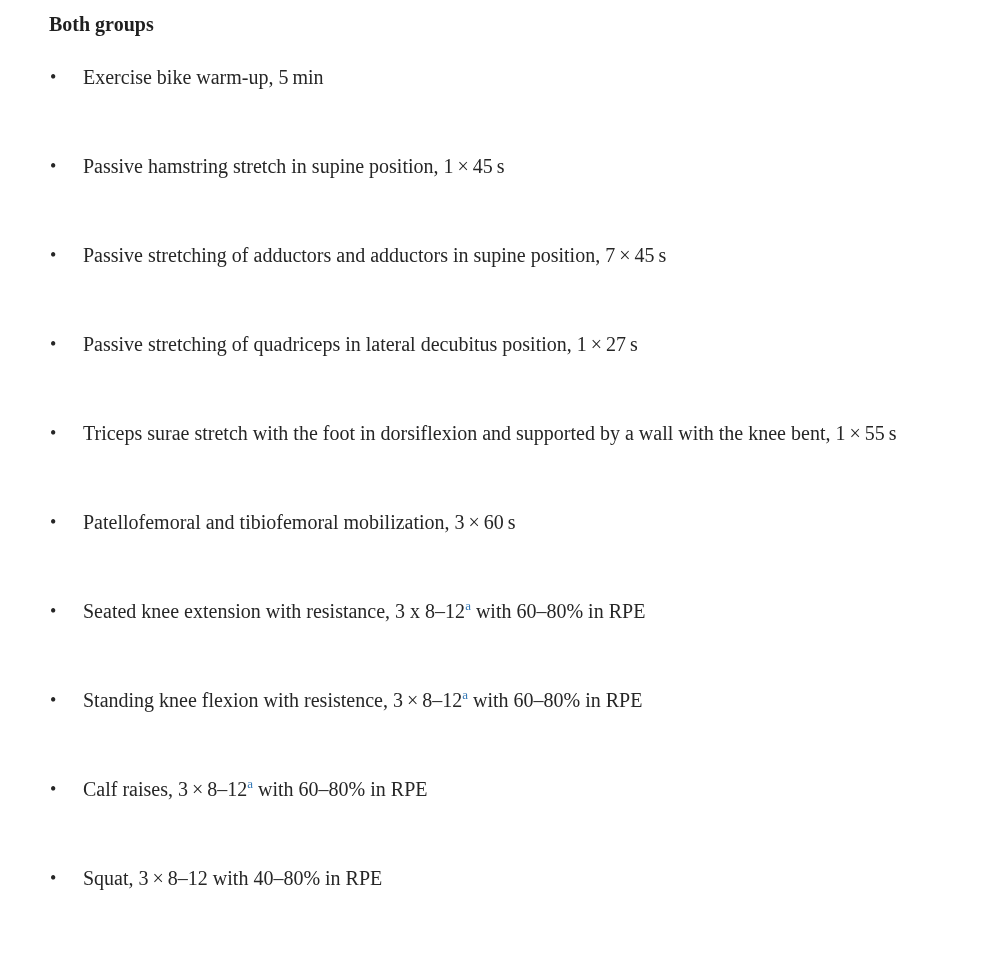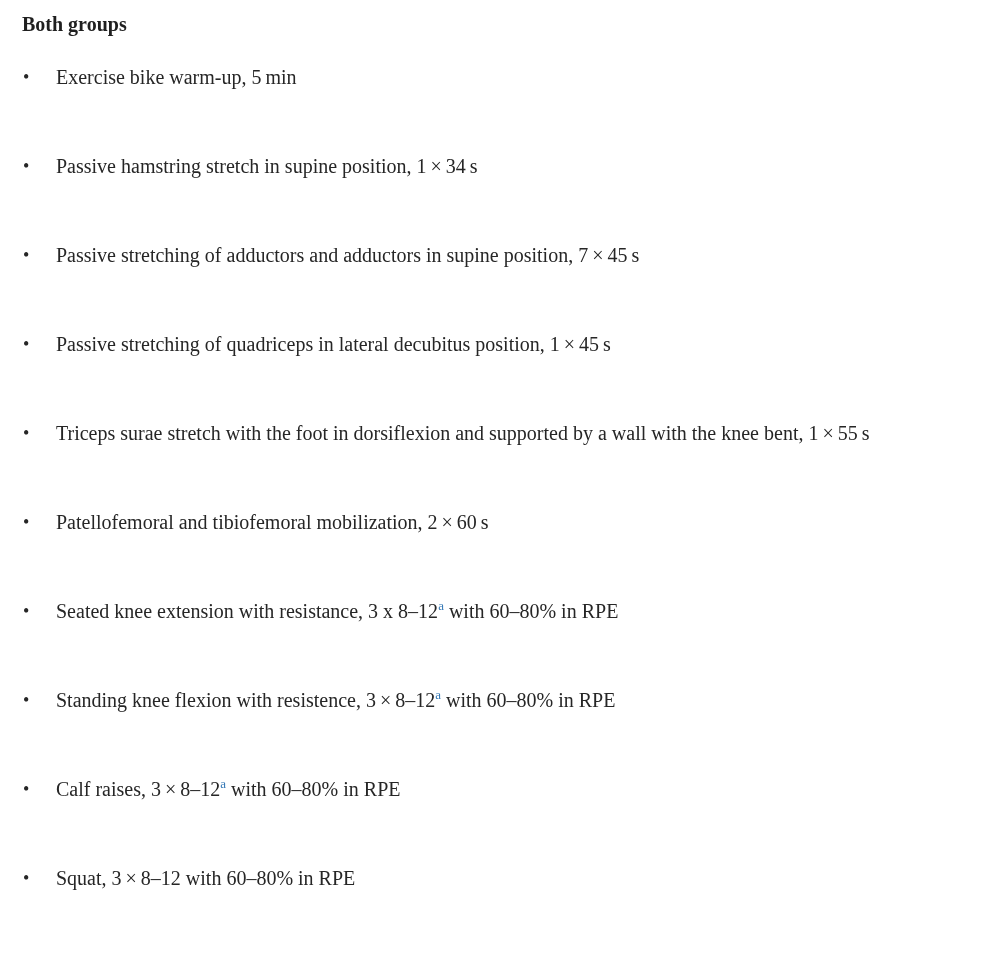--- a/index.html
+++ b/index.html
@@ -12,21 +12,21 @@
   html, body {
     margin: 0;
     padding: 0;
     background: var(--bg);
     font-family: "Liberation Serif", "DejaVu Serif", serif;
   }
   .page {
     width: 1004px;
     min-height: 966px;
     background: var(--bg);
-    padding: 6px 28px 20px 22px;
+    padding: 6px 28px 20px 49px;
   }
   .section-heading {
     margin: 0 0 16px 0;
     font-size: 20px;
     line-height: 37px;
     font-weight: 700;
     color: var(--heading);
   }
   .exercise-list {
     list-style: none;
@@ -71,56 +71,56 @@
 <main class="page">
   <h3 class="section-heading">Both groups</h3>
   <ul class="exercise-list" id="exercise-list">
   <li>
     <span class="marker">•</span>
     <span class="item-text">Exercise bike warm-up, 5 min</span>
   </li>
 
   <li>
     <span class="marker">•</span>
-    <span class="item-text">Passive hamstring stretch in supine position, 1 × 34 s</span>
+    <span class="item-text">Passive hamstring stretch in supine position, 1 × 45 s</span>
   </li>
 
   <li>
     <span class="marker">•</span>
     <span class="item-text">Passive stretching of adductors and adductors in supine position, 7 × 45 s</span>
   </li>
 
   <li>
     <span class="marker">•</span>
-    <span class="item-text">Passive stretching of quadriceps in lateral decubitus position, 1 × 45 s</span>
+    <span class="item-text">Passive stretching of quadriceps in lateral decubitus position, 1 × 27 s</span>
   </li>
 
   <li>
     <span class="marker">•</span>
     <span class="item-text">Triceps surae stretch with the foot in dorsiflexion and supported by a wall with the knee bent, 1 × 55 s</span>
   </li>
 
   <li>
     <span class="marker">•</span>
-    <span class="item-text">Patellofemoral and tibiofemoral mobilization, 2 × 60 s</span>
+    <span class="item-text">Patellofemoral and tibiofemoral mobilization, 3 × 60 s</span>
   </li>
 
   <li>
     <span class="marker">•</span>
     <span class="item-text">Seated knee extension with resistance, 3 x 8–12<sup class="fn"><a>a</a></sup> with 60–80% in RPE</span>
   </li>
 
   <li>
     <span class="marker">•</span>
     <span class="item-text">Standing knee flexion with resistence, 3 × 8–12<sup class="fn"><a>a</a></sup> with 60–80% in RPE</span>
   </li>
 
   <li>
     <span class="marker">•</span>
     <span class="item-text">Calf raises, 3 × 8–12<sup class="fn"><a>a</a></sup> with 60–80% in RPE</span>
   </li>
 
   <li>
     <span class="marker">•</span>
-    <span class="item-text">Squat, 3 × 8–12 with 60–80% in RPE</span>
+    <span class="item-text">Squat, 3 × 8–12 with 40–80% in RPE</span>
   </li>
 </ul>
 </main>
 
 </body></html>

